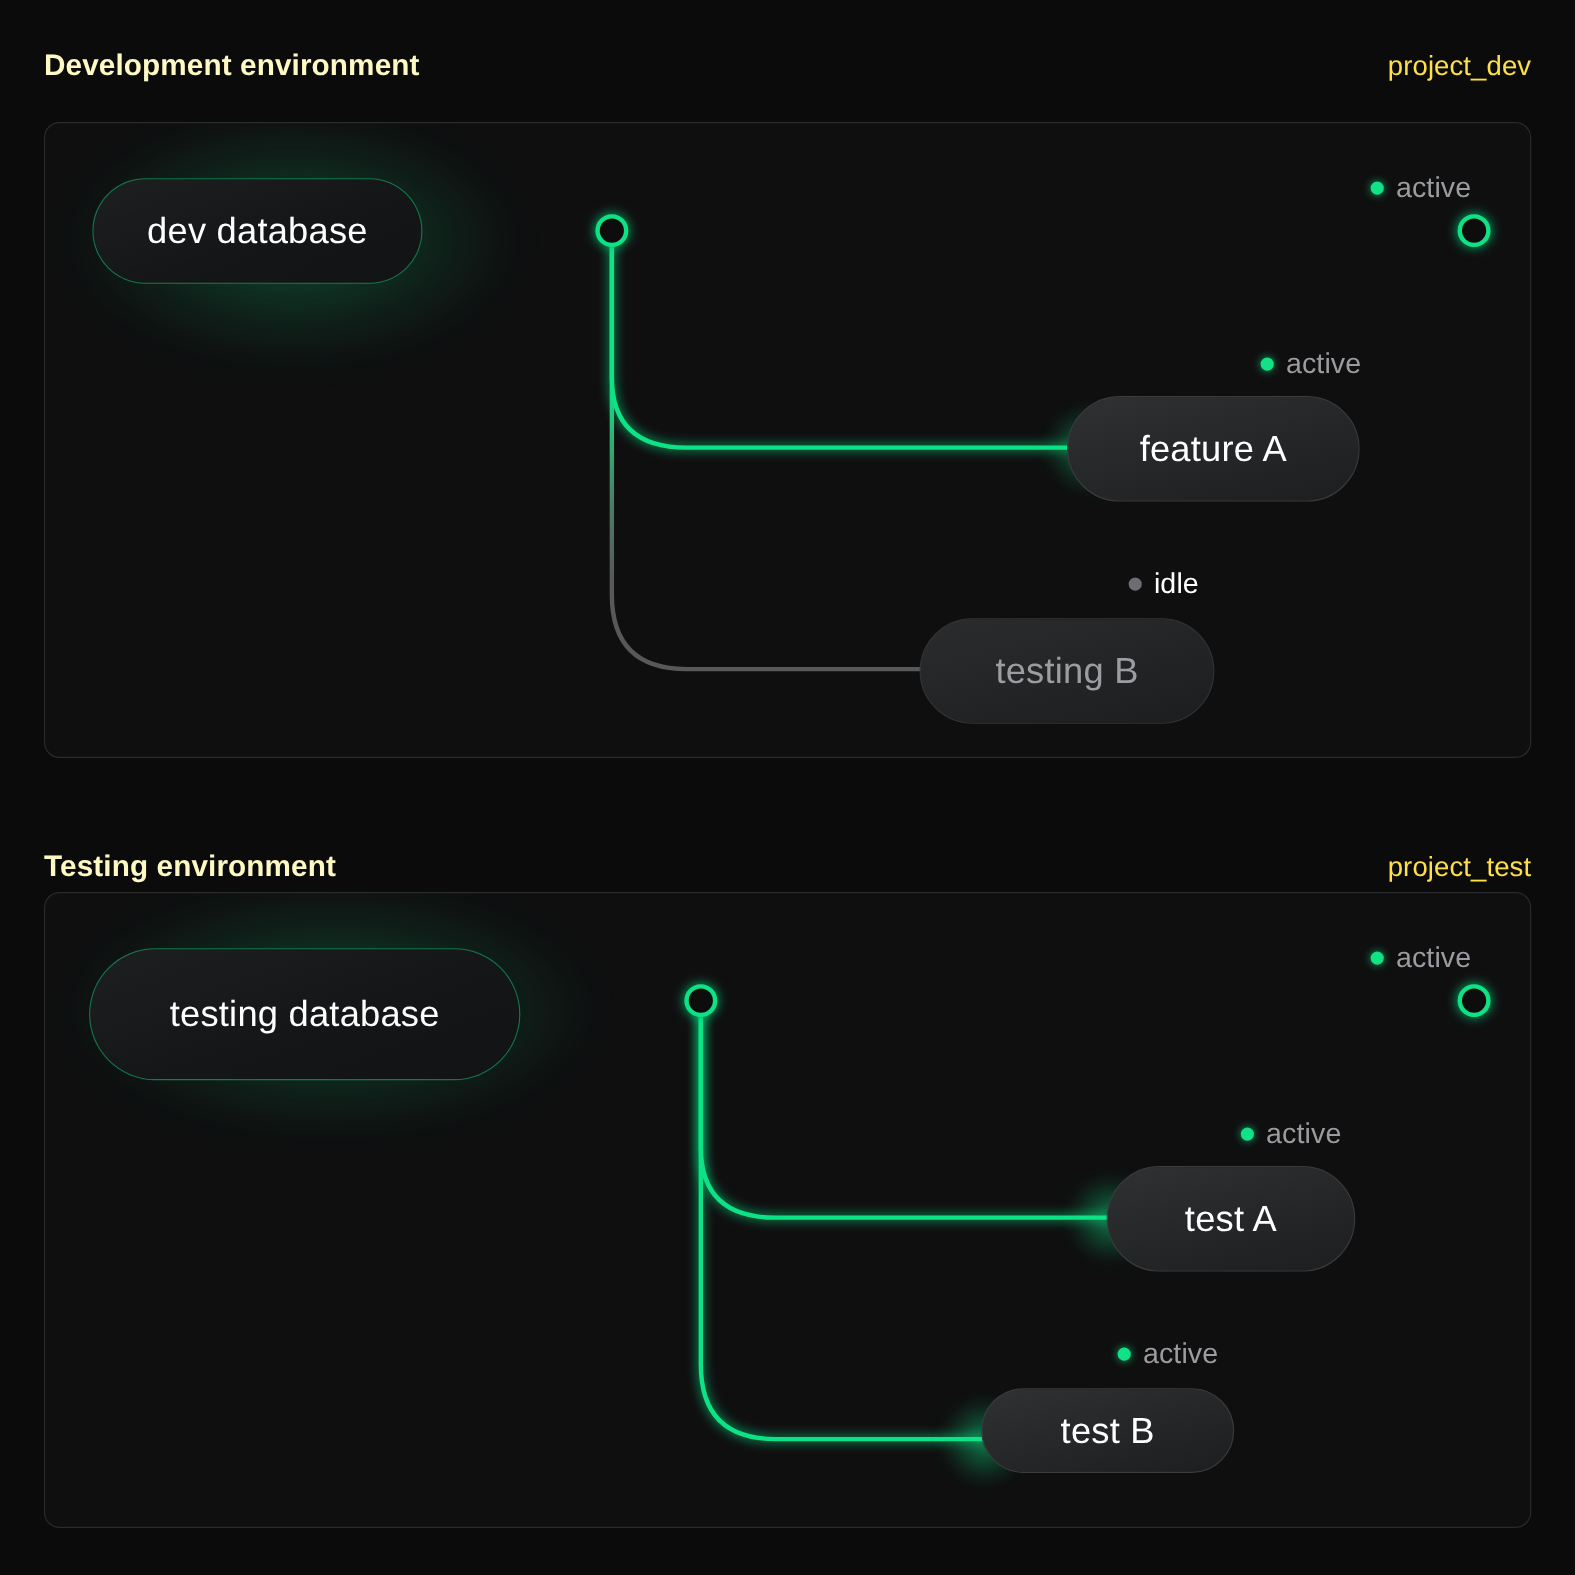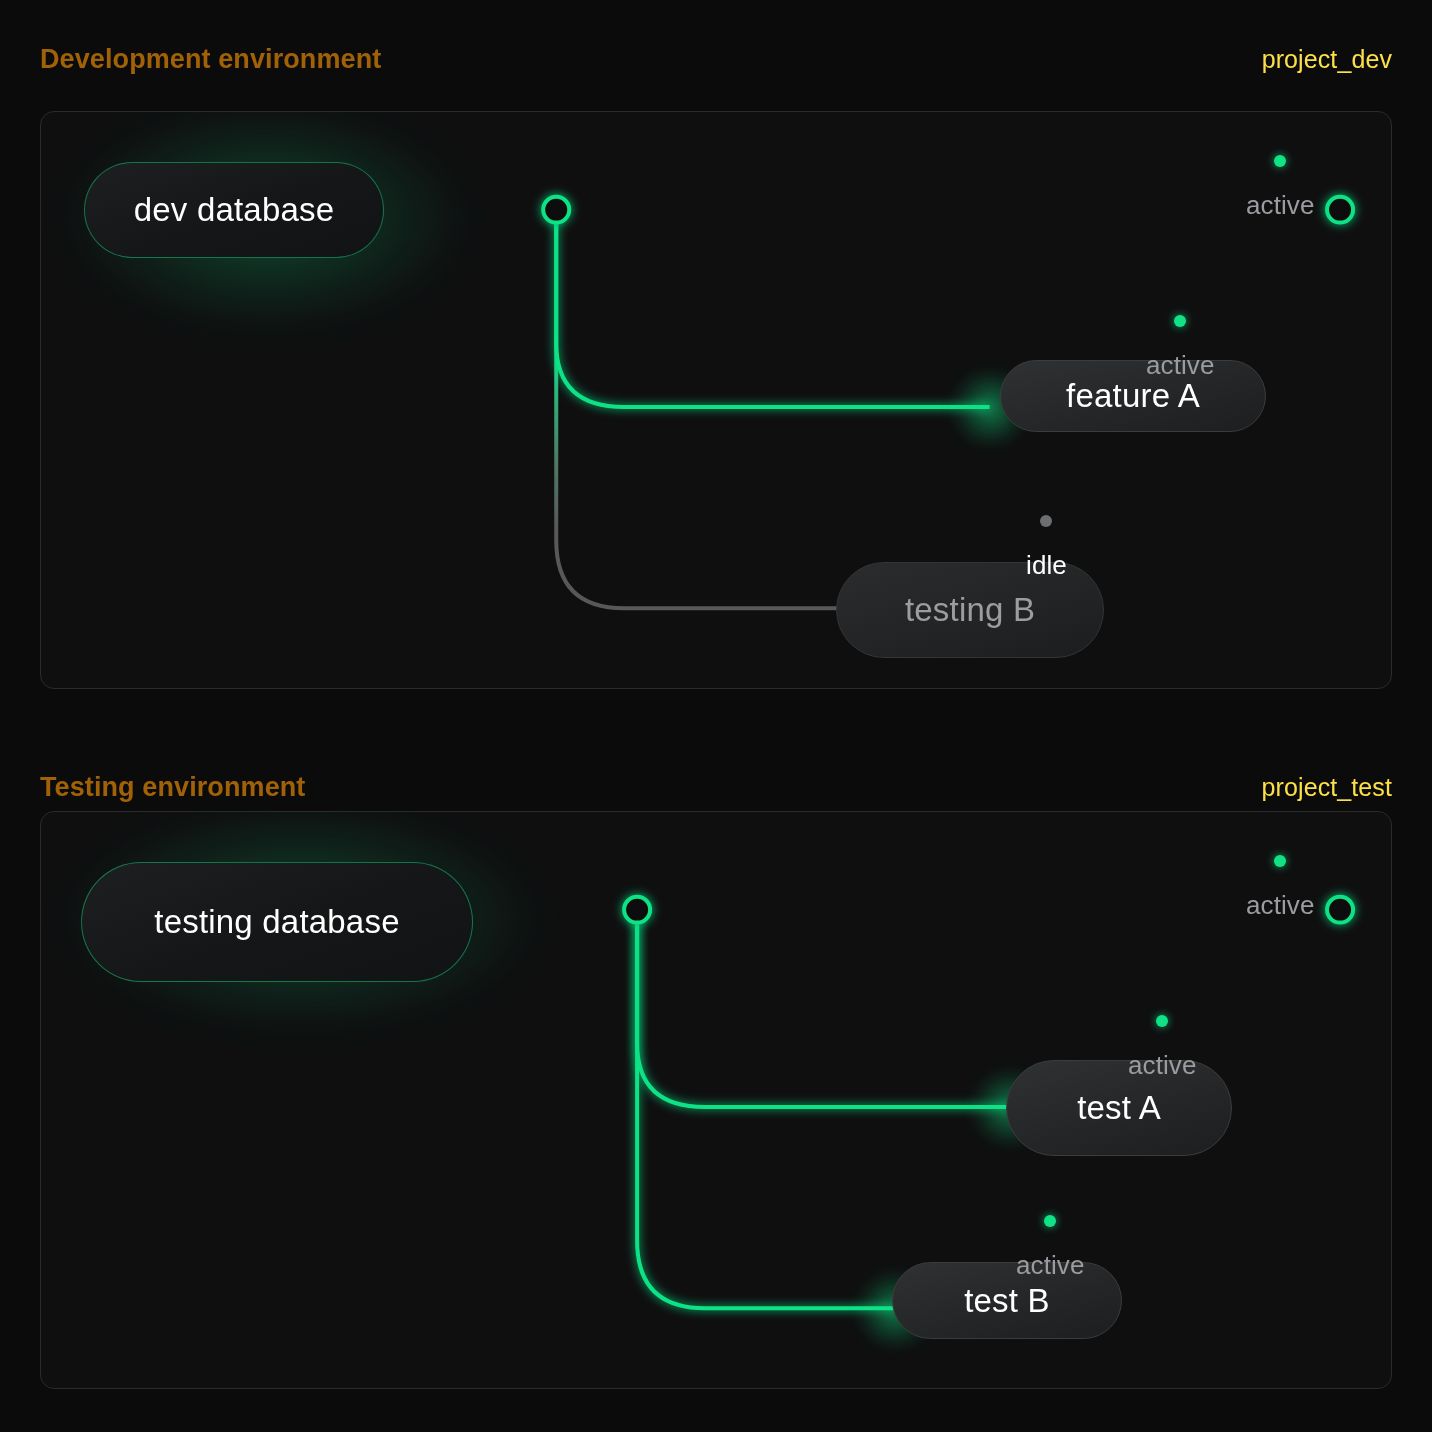--- a/index.html
+++ b/index.html
@@ -24,21 +24,21 @@
     position: absolute;
     left: 40px;
     right: 40px;
     display: flex;
     align-items: baseline;
     justify-content: space-between;
   }
   .section-title {
     font-size: 27px;
     font-weight: 700;
-    color: #a16207;
+    color: #fef9c3;
     letter-spacing: 0.1px;
   }
   .section-project {
     font-size: 25px;
     font-weight: 400;
     color: #fde047;
     letter-spacing: 0.1px;
   }
 
   
@@ -120,26 +120,25 @@
     filter: blur(7px);
     z-index: 4;
     pointer-events: none;
   }
 
   
   .status {
     position: absolute;
     display: flex;
     align-items: center;
-    gap: 23px;
+    gap: 11px;
     font-size: 26px;
     letter-spacing: 0.1px;
     z-index: 6;
     white-space: nowrap;
-    flex-direction: column;
   }
   .status .dot {
     width: 12px;
     height: 12px;
     border-radius: 50%;
     flex: none;
   }
   .status.is-active .dot { background: #10e285; box-shadow: 0 0 8px rgba(16,226,133,0.75); }
   .status.is-active .txt { color: #9a9ca0; }
   .status.is-idle   .dot { background: #6c6e71; }
@@ -196,21 +195,21 @@
 
     <div class="status is-active" style="left:1205px; top:43px;">
       <span class="dot"></span>
       <span class="txt">active</span>
     </div>
 
     <div class="status is-active" style="left:1105px; top:203px;">
       <span class="dot"></span>
       <span class="txt">active</span>
     </div>
-    <div class="node node-active" style="left:959px; top:248px; width:266px; height:72px;text-align:right;">
+    <div class="node node-active" style="left:929px; top:248px; width:266px; height:96px;text-align:right;">
       <span>feature A</span>
     </div>
 
     <div class="status is-idle" style="left:985px; top:403px;">
       <span class="dot"></span>
       <span class="txt">idle</span>
     </div>
     <div class="node node-idle" style="left:795px; top:450px; width:268px; height:96px;">
       <span>testing B</span>
     </div>

